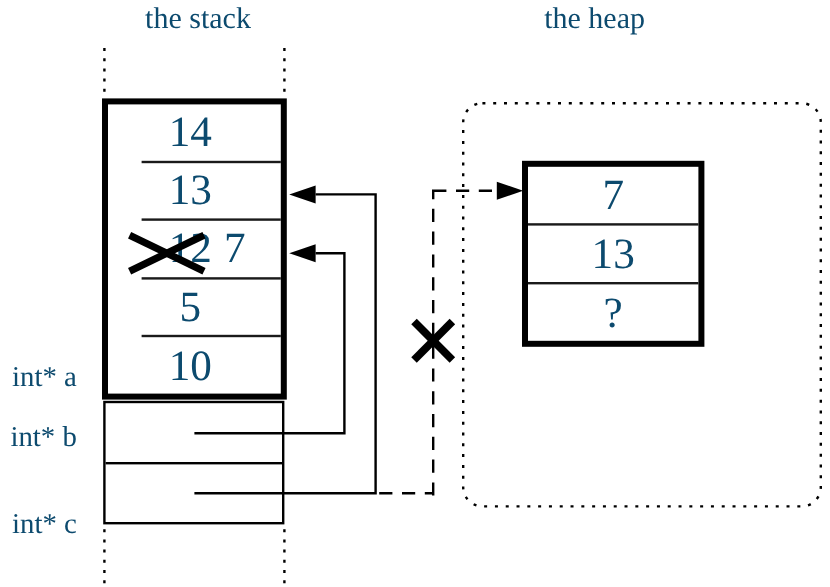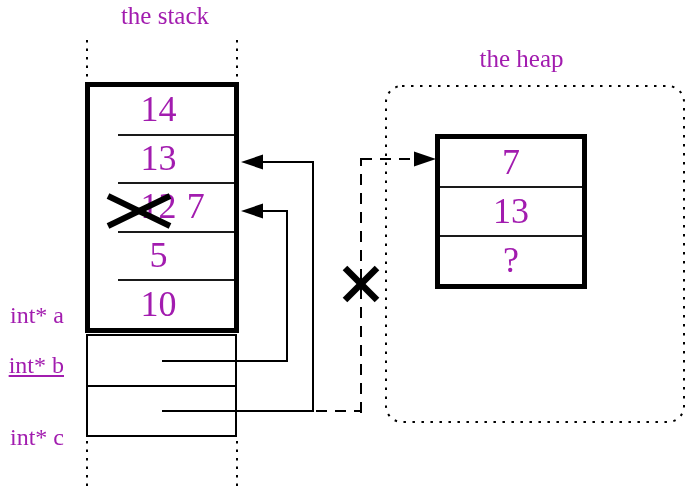--- a/index.html
+++ b/index.html
@@ -1,21 +1,21 @@
 <!DOCTYPE html>
 <html><head>
 <meta charset="utf-8">
 <style>
   html,body{margin:0;padding:0;background:#ffffff;}
   #canvas{
     position:relative;
     width:692px;height:489px;
     background:#ffffff;
     font-family:"Liberation Serif","DejaVu Serif",serif;
-    color:#a21caf;
+    color:#0c4a6e;
     overflow:hidden;
   }
   .abs{position:absolute;}
   .title{
     font-size:25px;
     text-align:center;
     white-space:nowrap;
   }
   
   .stack-box{
@@ -64,21 +64,21 @@
     position:absolute;left:0;top:0;
     pointer-events:none;
   }
 </style>
 </head>
 <body>
 
 <div id="canvas">
 
   <div class="abs title" style="left:58px;top:2px;width:214px;">the stack</div>
-  <div class="abs title" style="left:414px;top:2px;width:215px;margin-top:43px;">the heap</div>
+  <div class="abs title" style="left:388px;top:2px;width:215px;">the heap</div>
 
   <div class="abs stack-box">
     <div class="cell">
       <span class="cell-val">14</span>
     </div>
     <div class="cell">
       <span class="cell-val">13</span>
     </div>
     <div class="cell">
       <span class="cell-val">12</span>
@@ -91,21 +91,21 @@
       <span class="cell-val">10</span>
     </div>
   </div>
 
   <div class="abs ptr-cells">
     <div class="pcell"></div>
     <div class="pcell"></div>
   </div>
 
   <div class="abs var-label" style="top:299px;">int* a</div>
-  <div class="abs var-label" style="top:349px;text-decoration:underline;">int* b</div>
+  <div class="abs var-label" style="top:349px;">int* b</div>
   <div class="abs var-label" style="top:397px;margin-top:24px;">int* c</div>
 
   <div class="abs heap-box">
     <div class="cell">
       <span class="cell-val">7</span>
     </div>
     <div class="cell">
       <span class="cell-val">13</span>
     </div>
     <div class="cell">

